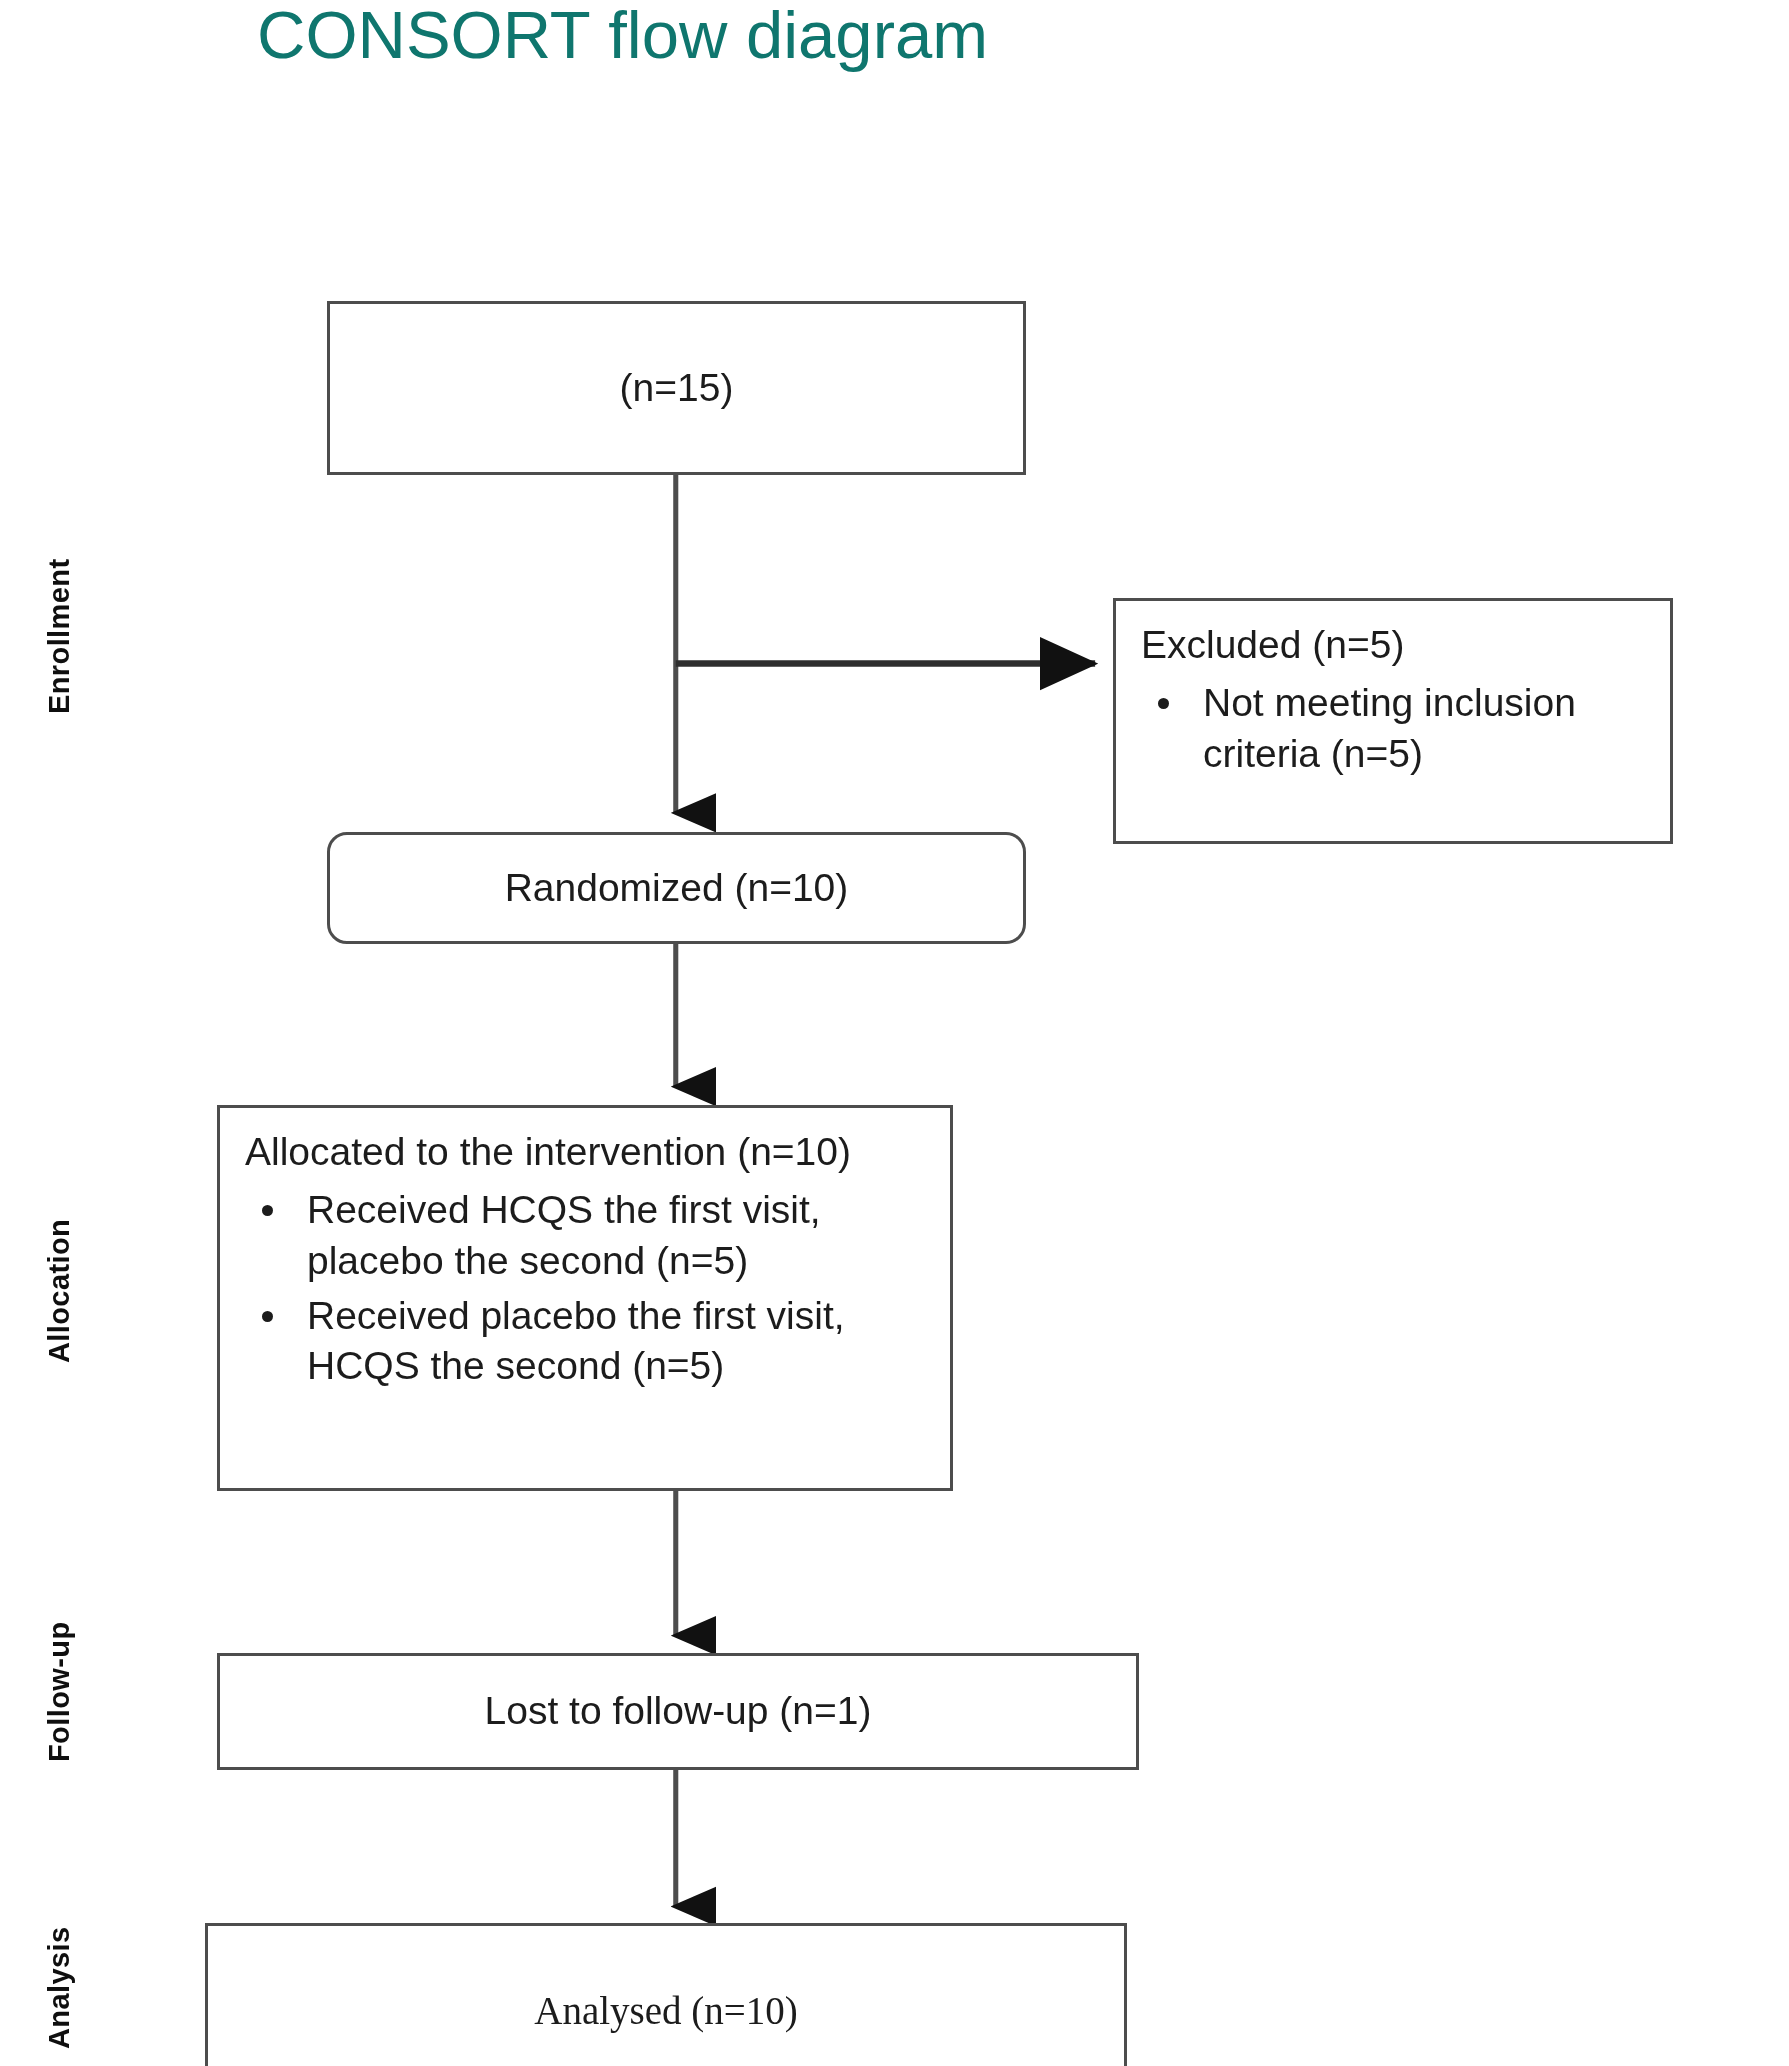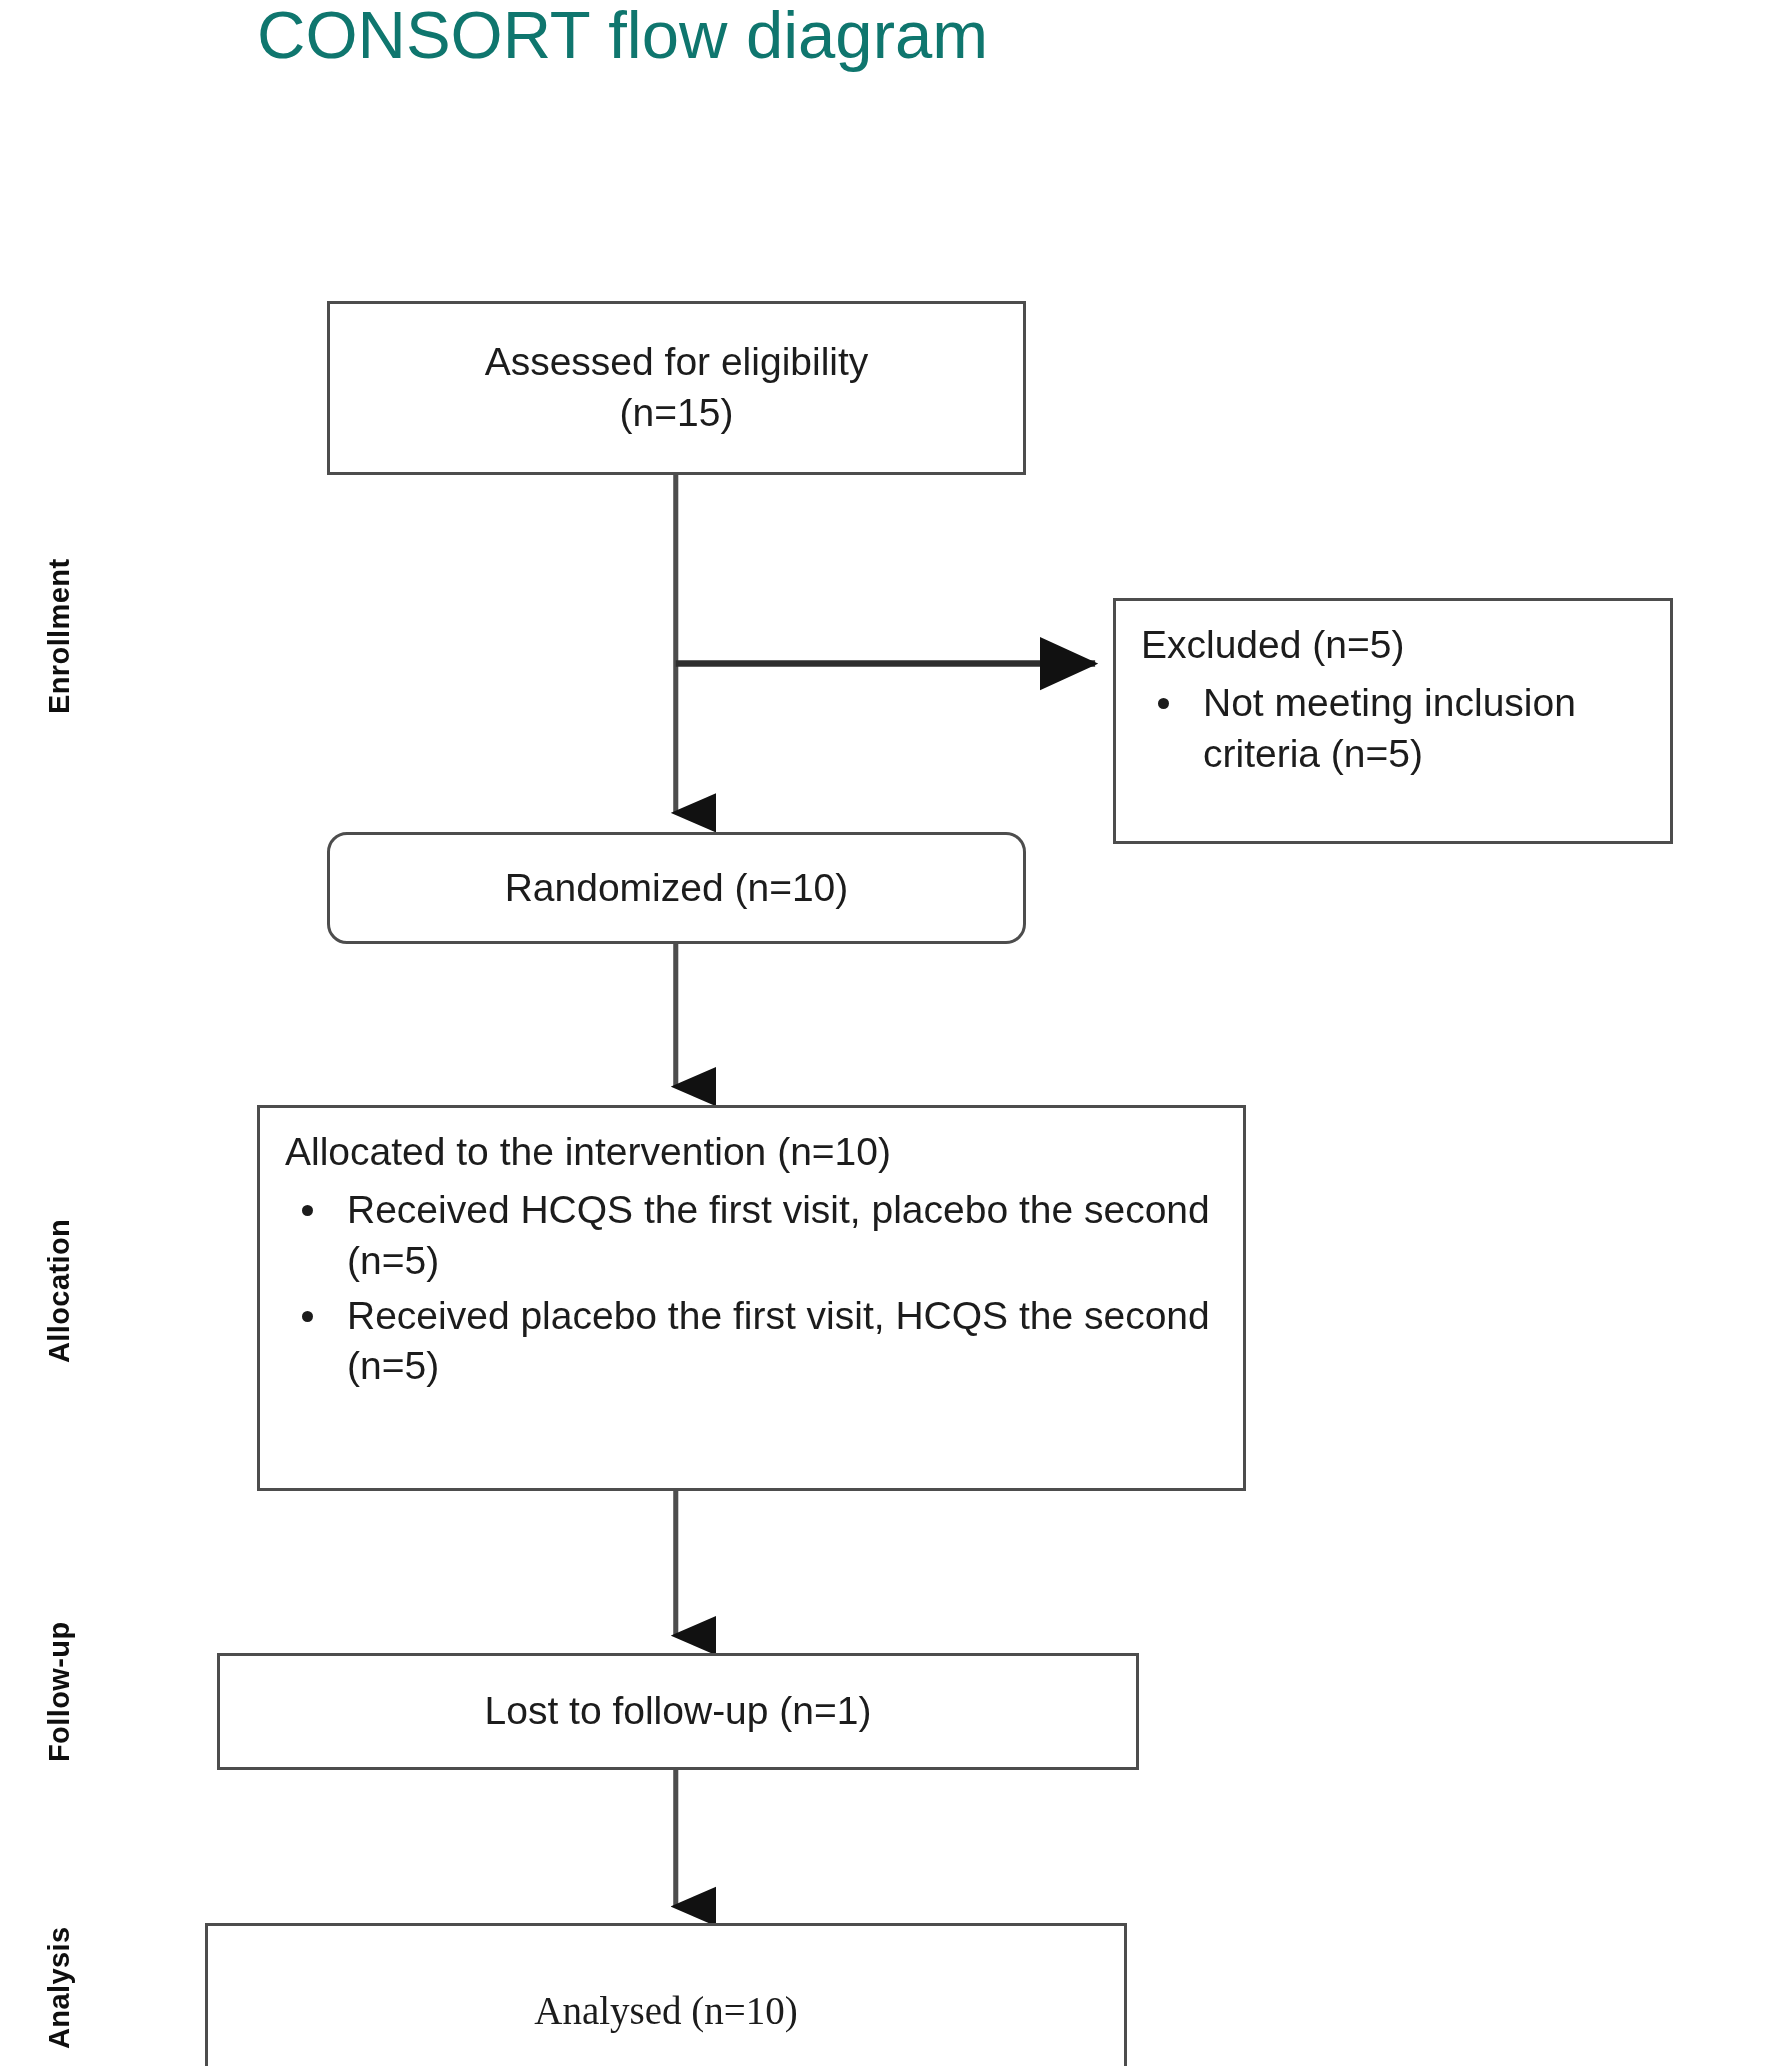--- a/index.html
+++ b/index.html
@@ -139,42 +139,41 @@
   <div class="stage-label" style="left:43px; top:714px;">Enrollment</div>
 
   <div class="stage-label" style="left:43px; top:1363px;">Allocation</div>
 
   <div class="stage-label" style="left:43px; top:1762px;">Follow-up</div>
 
   <div class="stage-label" style="left:43px; top:2049px;">Analysis</div>
 
   <div id="box-assessed" class="cbox center" style="left:327px; top:301px; width:699px; height:174px;">
     <div class="inner">
-      <span class="line line1">Assessed for eligibility</span>
       <span class="line line2">(n=15)</span>
     </div>
   </div>
 
   <div class="cbox left-body" style="left:1113px; top:598px; width:560px; height:246px;">
     <span class="heading">Excluded (n=5)</span>
     <ul class="bullets">
       <li>
         <span class="bullet-dot"></span>
         <span class="btext">Not meeting inclusion criteria (n=5)</span>
       </li>
     </ul>
   </div>
 
   <div class="cbox center" style="left:327px; top:832px; width:699px; height:112px;border-radius:20px;">
     <div class="inner">
       <span class="line">Randomized (n=10)</span>
     </div>
   </div>
 
-  <div class="cbox left-body" style="left:217px; top:1105px; width:989px; height:386px;margin-left:40px;">
+  <div class="cbox left-body" style="left:217px; top:1105px; width:736px; height:386px;">
     <span class="heading">Allocated to the intervention (n=10)</span>
     <ul class="bullets">
       <li>
         <span class="bullet-dot"></span>
         <span class="btext">Received HCQS the first visit, placebo the second (n=5)</span>
       </li>
       <li>
         <span class="bullet-dot"></span>
         <span class="btext">Received placebo the first visit, HCQS the second (n=5)</span>
       </li>

